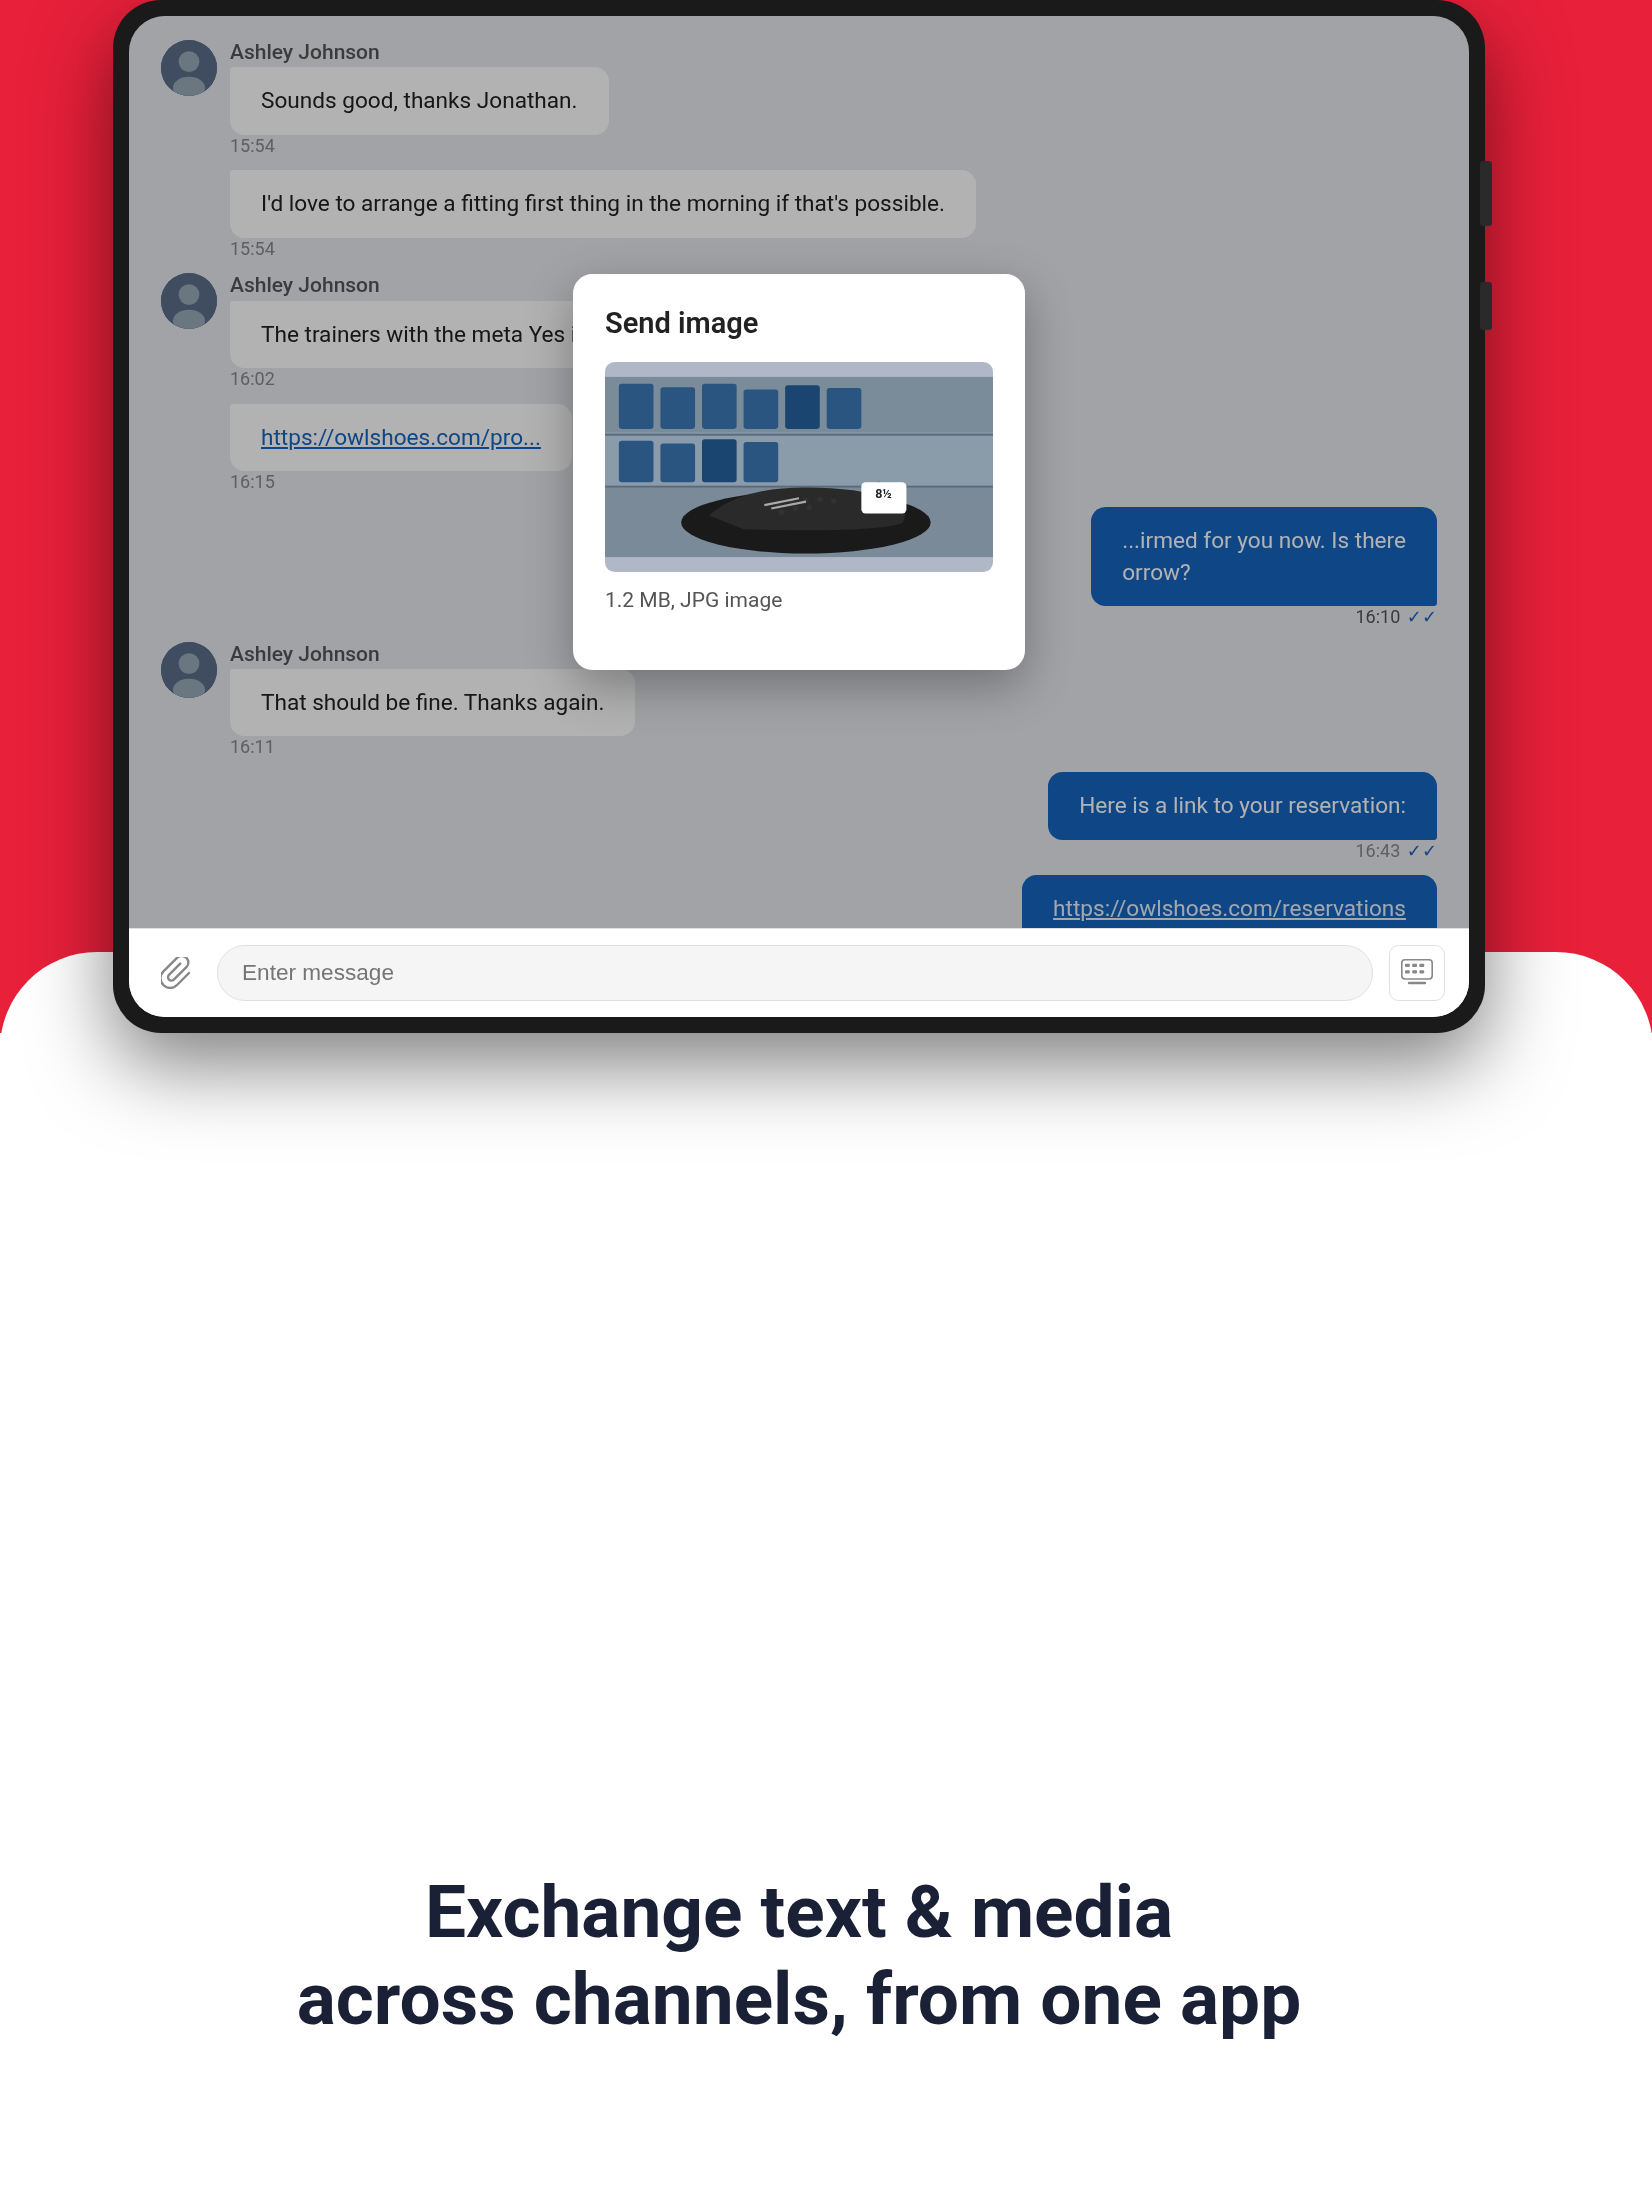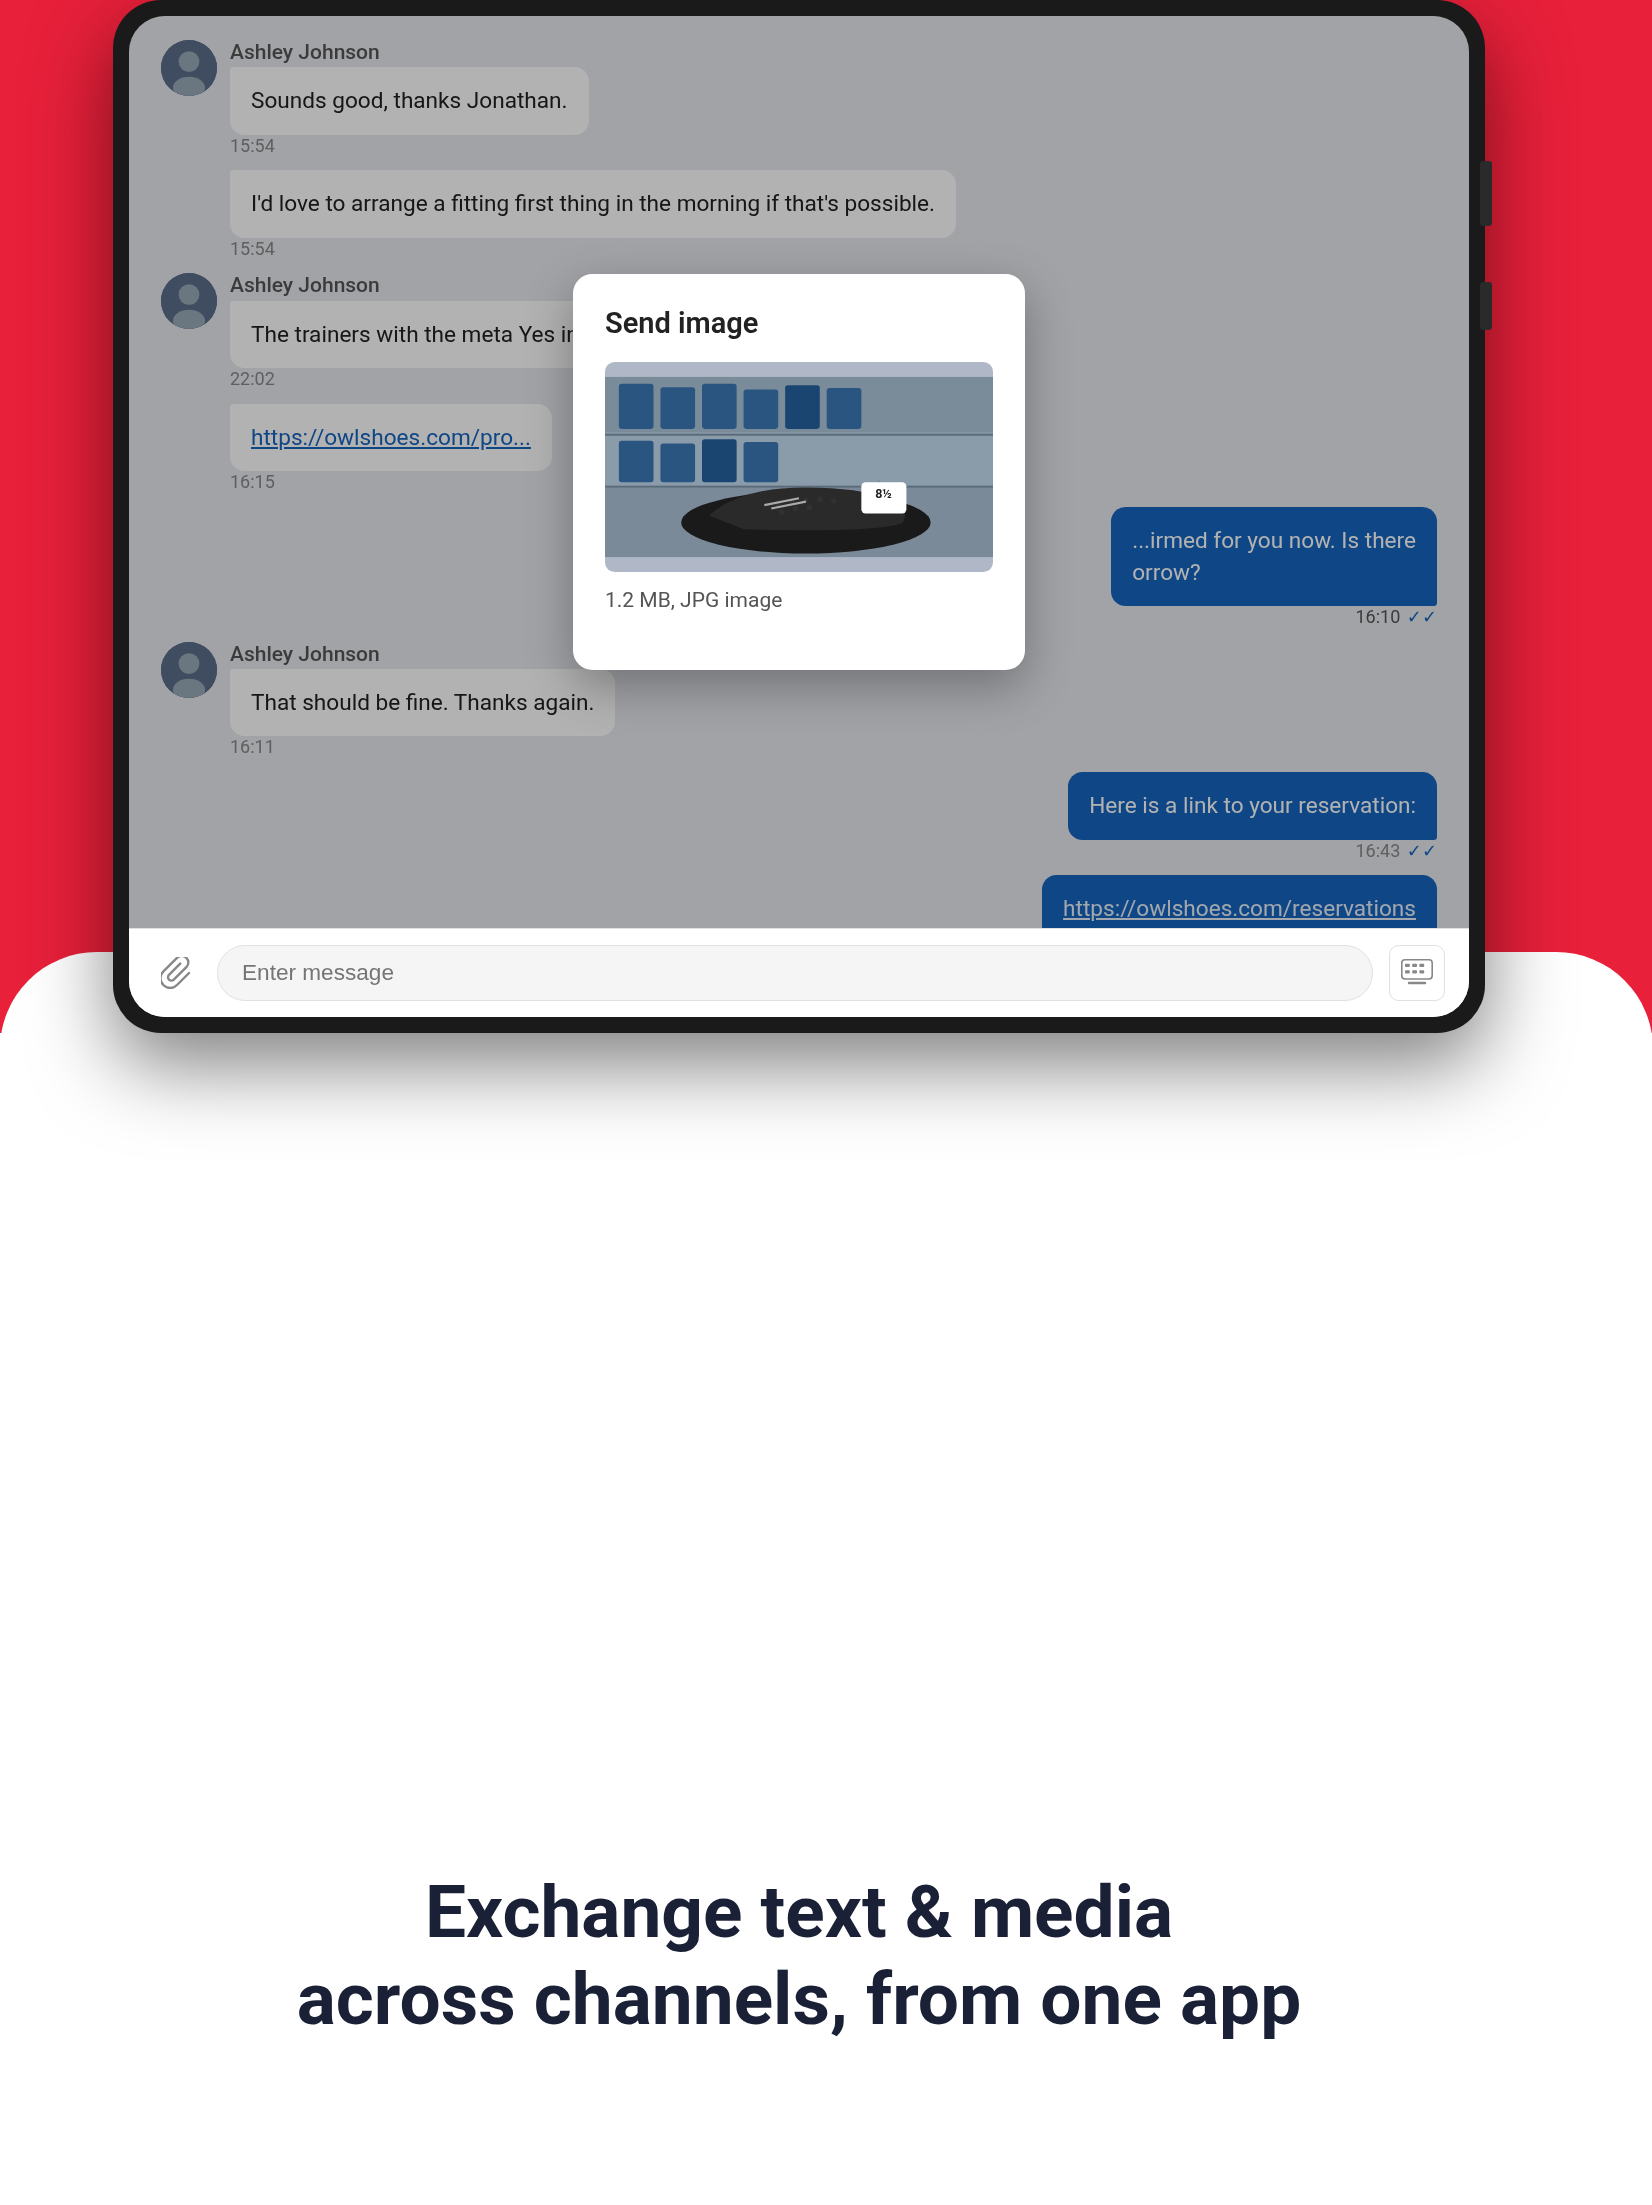--- a/index.html
+++ b/index.html
@@ -85,21 +85,21 @@
     .sender-name {
       font-size: 21px;
       font-weight: 500;
       color: #555;
       margin-bottom: 3.2px;
     }
 
     .bubble {
       background: white;
       border-radius: 14.5px;
-      padding: 18px 21px;
+      padding: 18px 31px;
       font-size: 22.6px;
       color: #222;
       line-height: 1.4;
       position: relative;
     }
 
     .bubble.outgoing-bubble {
       background: #1565C0;
       color: white;
       border-radius: 14.5px 14.5px 3.2px 14.5px;
@@ -352,21 +352,21 @@
               <rect width="70" height="70" fill="#5c6e8a"></rect>
               <circle cx="35" cy="27" r="13" fill="#9aabb8"></circle>
               <ellipse cx="35" cy="60" rx="20" ry="14" fill="#9aabb8"></ellipse>
             </svg>
           </div>
           <div class="row-with-name">
             <div class="sender-name">Ashley Johnson</div>
             <div class="bubble incoming-bubble">
               <span>The trainers with the meta Yes in a size 42. These on 16.02</span>
             </div>
-            <div class="ts-small">22:02</div>
+            <div class="ts-small">16:02</div>
           </div>
         </div>
 
         <div class="message-row">
           <div style="width:56px;flex-shrink:0;"></div>
           <div class="row-with-name">
             <div class="bubble incoming-bubble">
               <span class="link-text">https://owlshoes.com/pro...</span>
             </div>
             <div class="ts-small">16:15</div>

